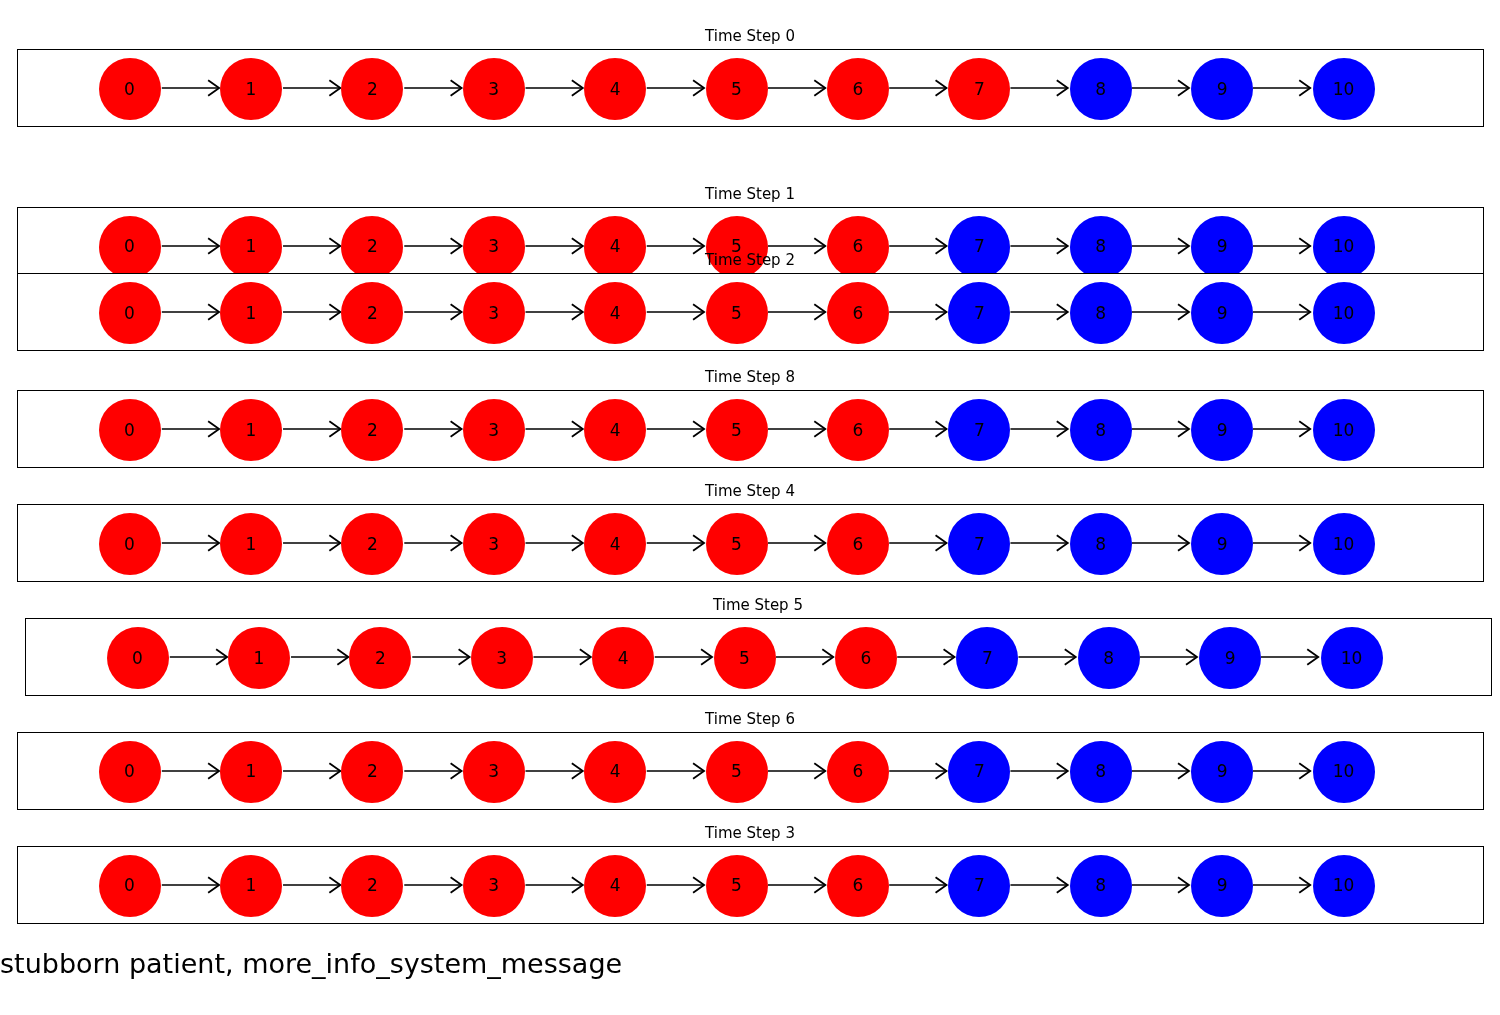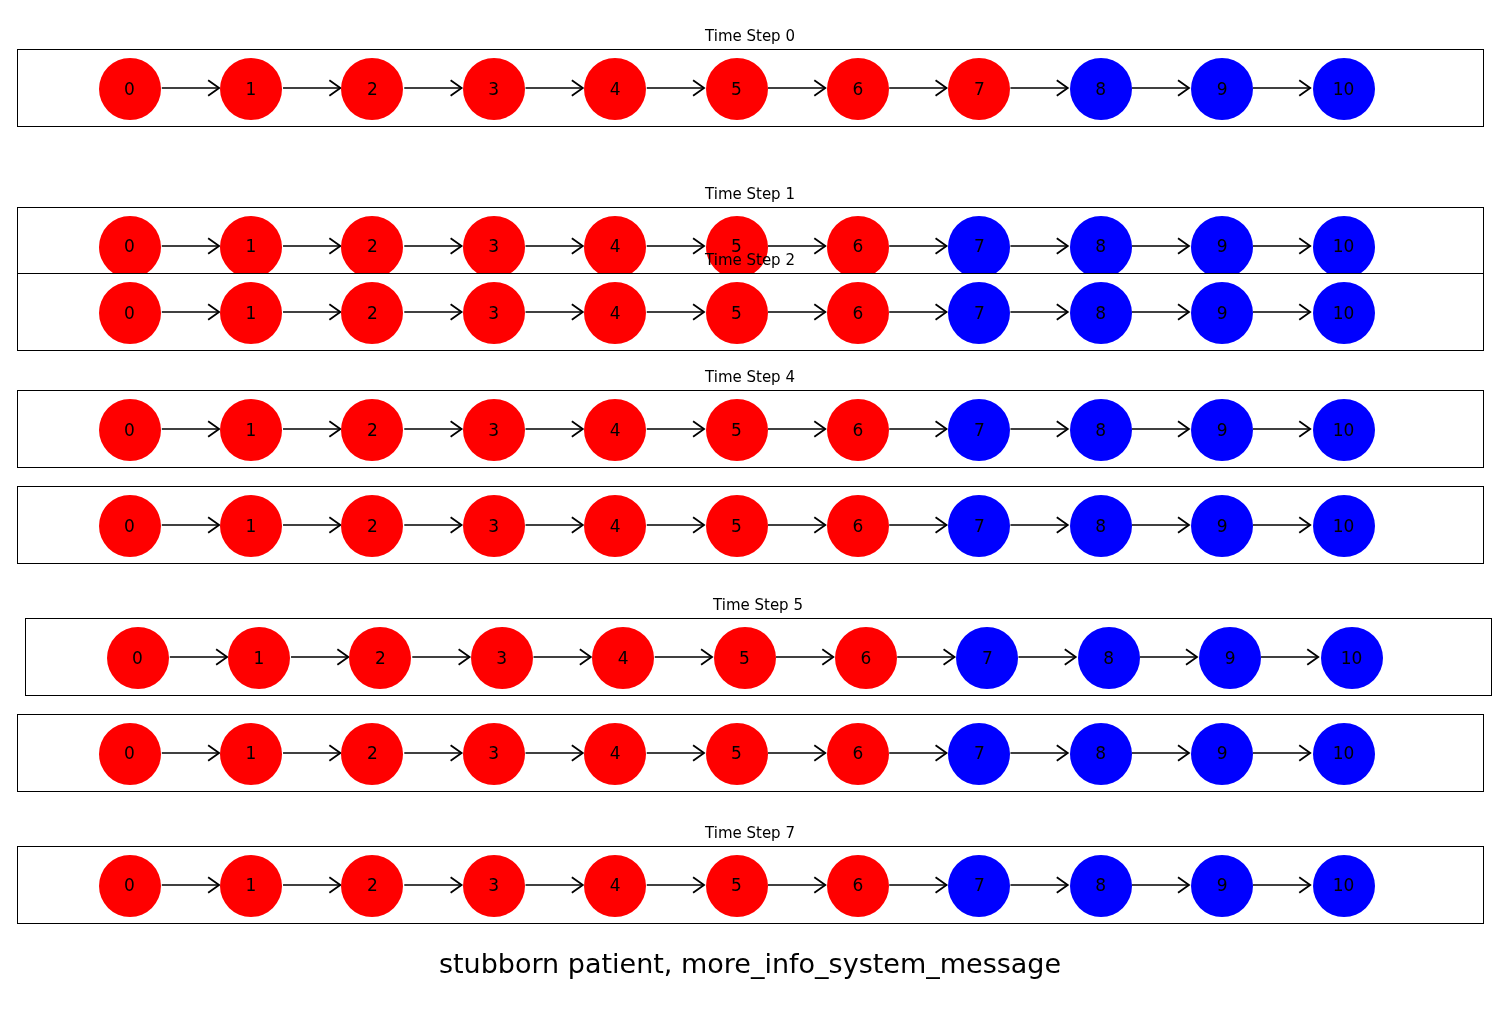--- a/index.html
+++ b/index.html
@@ -80,21 +80,21 @@
     user-select: none;
   }
 
   .node.red   { background: #ff0000; }
   .node.blue  { background: #0000ff; }
 
   .caption {
     position: absolute;
     left: 0;
     width: 1500px;
-    text-align: center;
+    text-align: left;
     font-size: 27px;
     color: #000000;
     font-family: "DejaVu Sans", sans-serif;
   }
 </style>
 </head>
 <body>
 
 <div id="figure">
     <div class="panel-block" style="top: 27px;">
@@ -271,80 +271,81 @@
           <div class="node red" style="left: 719px; top: 39px;">5</div>
           <div class="node red" style="left: 840.4px; top: 39px;">6</div>
           <div class="node blue" style="left: 961.8px; top: 39px;">7</div>
           <div class="node blue" style="left: 1083.2px; top: 39px;">8</div>
           <div class="node blue" style="left: 1204.6px; top: 39px;">9</div>
           <div class="node blue" style="left: 1326px; top: 39px;">10</div>
         </div>
       </div>
     </div>
     <div class="panel-block" style="top: 368.4px;">
+      <div class="panel-title">Time Step 8</div>
+      <div class="panel-box">
+        <svg class="graph-layer" viewBox="0 0 1467 78" preserveAspectRatio="none">
+          <g>
+            <line x1="144" y1="39" x2="201.4" y2="39" stroke="#000000" stroke-width="1.6"></line>
+            <path d="M 190.4 31 L 201.4 39 L 190.4 47" fill="none" stroke="#000000" stroke-width="1.8" stroke-linecap="butt" stroke-linejoin="miter"></path>
+          </g>
+          <g>
+            <line x1="265.4" y1="39" x2="322.8" y2="39" stroke="#000000" stroke-width="1.6"></line>
+            <path d="M 311.8 31 L 322.8 39 L 311.8 47" fill="none" stroke="#000000" stroke-width="1.8" stroke-linecap="butt" stroke-linejoin="miter"></path>
+          </g>
+          <g>
+            <line x1="386.8" y1="39" x2="444.20000000000005" y2="39" stroke="#000000" stroke-width="1.6"></line>
+            <path d="M 433.20000000000005 31 L 444.20000000000005 39 L 433.20000000000005 47" fill="none" stroke="#000000" stroke-width="1.8" stroke-linecap="butt" stroke-linejoin="miter"></path>
+          </g>
+          <g>
+            <line x1="508.20000000000005" y1="39" x2="565.6" y2="39" stroke="#000000" stroke-width="1.6"></line>
+            <path d="M 554.6 31 L 565.6 39 L 554.6 47" fill="none" stroke="#000000" stroke-width="1.8" stroke-linecap="butt" stroke-linejoin="miter"></path>
+          </g>
+          <g>
+            <line x1="629.6" y1="39" x2="687" y2="39" stroke="#000000" stroke-width="1.6"></line>
+            <path d="M 676 31 L 687 39 L 676 47" fill="none" stroke="#000000" stroke-width="1.8" stroke-linecap="butt" stroke-linejoin="miter"></path>
+          </g>
+          <g>
+            <line x1="751" y1="39" x2="808.4000000000001" y2="39" stroke="#000000" stroke-width="1.6"></line>
+            <path d="M 797.4000000000001 31 L 808.4000000000001 39 L 797.4000000000001 47" fill="none" stroke="#000000" stroke-width="1.8" stroke-linecap="butt" stroke-linejoin="miter"></path>
+          </g>
+          <g>
+            <line x1="872.4000000000001" y1="39" x2="929.8000000000001" y2="39" stroke="#000000" stroke-width="1.6"></line>
+            <path d="M 918.8000000000001 31 L 929.8000000000001 39 L 918.8000000000001 47" fill="none" stroke="#000000" stroke-width="1.8" stroke-linecap="butt" stroke-linejoin="miter"></path>
+          </g>
+          <g>
+            <line x1="993.8000000000001" y1="39" x2="1051.2" y2="39" stroke="#000000" stroke-width="1.6"></line>
+            <path d="M 1040.2 31 L 1051.2 39 L 1040.2 47" fill="none" stroke="#000000" stroke-width="1.8" stroke-linecap="butt" stroke-linejoin="miter"></path>
+          </g>
+          <g>
+            <line x1="1115.2" y1="39" x2="1172.6000000000001" y2="39" stroke="#000000" stroke-width="1.6"></line>
+            <path d="M 1161.6000000000001 31 L 1172.6000000000001 39 L 1161.6000000000001 47" fill="none" stroke="#000000" stroke-width="1.8" stroke-linecap="butt" stroke-linejoin="miter"></path>
+          </g>
+          <g>
+            <line x1="1236.6000000000001" y1="39" x2="1294" y2="39" stroke="#000000" stroke-width="1.6"></line>
+            <path d="M 1283 31 L 1294 39 L 1283 47" fill="none" stroke="#000000" stroke-width="1.8" stroke-linecap="butt" stroke-linejoin="miter"></path>
+          </g>
+        </svg>
+        <div class="node-group">
+          <div class="node red" style="left: 112px; top: 39px;">0</div>
+          <div class="node red" style="left: 233.4px; top: 39px;">1</div>
+          <div class="node red" style="left: 354.8px; top: 39px;">2</div>
+          <div class="node red" style="left: 476.2px; top: 39px;">3</div>
+          <div class="node red" style="left: 597.6px; top: 39px;">4</div>
+          <div class="node red" style="left: 719px; top: 39px;">5</div>
+          <div class="node red" style="left: 840.4px; top: 39px;">6</div>
+          <div class="node blue" style="left: 961.8px; top: 39px;">7</div>
+          <div class="node blue" style="left: 1083.2px; top: 39px;">8</div>
+          <div class="node blue" style="left: 1204.6px; top: 39px;">9</div>
+          <div class="node blue" style="left: 1326px; top: 39px;">10</div>
+        </div>
+      </div>
+    </div>
+    <div class="panel-block" style="top: 482.2px;">
       <div class="panel-title">Time Step 4</div>
-      <div class="panel-box">
-        <svg class="graph-layer" viewBox="0 0 1467 78" preserveAspectRatio="none">
-          <g>
-            <line x1="144" y1="39" x2="201.4" y2="39" stroke="#000000" stroke-width="1.6"></line>
-            <path d="M 190.4 31 L 201.4 39 L 190.4 47" fill="none" stroke="#000000" stroke-width="1.8" stroke-linecap="butt" stroke-linejoin="miter"></path>
-          </g>
-          <g>
-            <line x1="265.4" y1="39" x2="322.8" y2="39" stroke="#000000" stroke-width="1.6"></line>
-            <path d="M 311.8 31 L 322.8 39 L 311.8 47" fill="none" stroke="#000000" stroke-width="1.8" stroke-linecap="butt" stroke-linejoin="miter"></path>
-          </g>
-          <g>
-            <line x1="386.8" y1="39" x2="444.20000000000005" y2="39" stroke="#000000" stroke-width="1.6"></line>
-            <path d="M 433.20000000000005 31 L 444.20000000000005 39 L 433.20000000000005 47" fill="none" stroke="#000000" stroke-width="1.8" stroke-linecap="butt" stroke-linejoin="miter"></path>
-          </g>
-          <g>
-            <line x1="508.20000000000005" y1="39" x2="565.6" y2="39" stroke="#000000" stroke-width="1.6"></line>
-            <path d="M 554.6 31 L 565.6 39 L 554.6 47" fill="none" stroke="#000000" stroke-width="1.8" stroke-linecap="butt" stroke-linejoin="miter"></path>
-          </g>
-          <g>
-            <line x1="629.6" y1="39" x2="687" y2="39" stroke="#000000" stroke-width="1.6"></line>
-            <path d="M 676 31 L 687 39 L 676 47" fill="none" stroke="#000000" stroke-width="1.8" stroke-linecap="butt" stroke-linejoin="miter"></path>
-          </g>
-          <g>
-            <line x1="751" y1="39" x2="808.4000000000001" y2="39" stroke="#000000" stroke-width="1.6"></line>
-            <path d="M 797.4000000000001 31 L 808.4000000000001 39 L 797.4000000000001 47" fill="none" stroke="#000000" stroke-width="1.8" stroke-linecap="butt" stroke-linejoin="miter"></path>
-          </g>
-          <g>
-            <line x1="872.4000000000001" y1="39" x2="929.8000000000001" y2="39" stroke="#000000" stroke-width="1.6"></line>
-            <path d="M 918.8000000000001 31 L 929.8000000000001 39 L 918.8000000000001 47" fill="none" stroke="#000000" stroke-width="1.8" stroke-linecap="butt" stroke-linejoin="miter"></path>
-          </g>
-          <g>
-            <line x1="993.8000000000001" y1="39" x2="1051.2" y2="39" stroke="#000000" stroke-width="1.6"></line>
-            <path d="M 1040.2 31 L 1051.2 39 L 1040.2 47" fill="none" stroke="#000000" stroke-width="1.8" stroke-linecap="butt" stroke-linejoin="miter"></path>
-          </g>
-          <g>
-            <line x1="1115.2" y1="39" x2="1172.6000000000001" y2="39" stroke="#000000" stroke-width="1.6"></line>
-            <path d="M 1161.6000000000001 31 L 1172.6000000000001 39 L 1161.6000000000001 47" fill="none" stroke="#000000" stroke-width="1.8" stroke-linecap="butt" stroke-linejoin="miter"></path>
-          </g>
-          <g>
-            <line x1="1236.6000000000001" y1="39" x2="1294" y2="39" stroke="#000000" stroke-width="1.6"></line>
-            <path d="M 1283 31 L 1294 39 L 1283 47" fill="none" stroke="#000000" stroke-width="1.8" stroke-linecap="butt" stroke-linejoin="miter"></path>
-          </g>
-        </svg>
-        <div class="node-group">
-          <div class="node red" style="left: 112px; top: 39px;">0</div>
-          <div class="node red" style="left: 233.4px; top: 39px;">1</div>
-          <div class="node red" style="left: 354.8px; top: 39px;">2</div>
-          <div class="node red" style="left: 476.2px; top: 39px;">3</div>
-          <div class="node red" style="left: 597.6px; top: 39px;">4</div>
-          <div class="node red" style="left: 719px; top: 39px;">5</div>
-          <div class="node red" style="left: 840.4px; top: 39px;">6</div>
-          <div class="node blue" style="left: 961.8px; top: 39px;">7</div>
-          <div class="node blue" style="left: 1083.2px; top: 39px;">8</div>
-          <div class="node blue" style="left: 1204.6px; top: 39px;">9</div>
-          <div class="node blue" style="left: 1326px; top: 39px;">10</div>
-        </div>
-      </div>
-    </div>
-    <div class="panel-block" style="top: 482.2px;">
       <div class="panel-box">
         <svg class="graph-layer" viewBox="0 0 1467 78" preserveAspectRatio="none">
           <g>
             <line x1="144" y1="39" x2="201.4" y2="39" stroke="#000000" stroke-width="1.6"></line>
             <path d="M 190.4 31 L 201.4 39 L 190.4 47" fill="none" stroke="#000000" stroke-width="1.8" stroke-linecap="butt" stroke-linejoin="miter"></path>
           </g>
           <g>
             <line x1="265.4" y1="39" x2="322.8" y2="39" stroke="#000000" stroke-width="1.6"></line>
             <path d="M 311.8 31 L 322.8 39 L 311.8 47" fill="none" stroke="#000000" stroke-width="1.8" stroke-linecap="butt" stroke-linejoin="miter"></path>
           </g>
@@ -450,20 +451,21 @@
           <div class="node red" style="left: 719px; top: 39px;">5</div>
           <div class="node red" style="left: 840.4px; top: 39px;">6</div>
           <div class="node blue" style="left: 961.8px; top: 39px;">7</div>
           <div class="node blue" style="left: 1083.2px; top: 39px;">8</div>
           <div class="node blue" style="left: 1204.6px; top: 39px;">9</div>
           <div class="node blue" style="left: 1326px; top: 39px;">10</div>
         </div>
       </div>
     </div>
     <div class="panel-block" style="top: 709.8px;">
+      <div class="panel-title">Time Step 6</div>
       <div class="panel-box">
         <svg class="graph-layer" viewBox="0 0 1467 78" preserveAspectRatio="none">
           <g>
             <line x1="144" y1="39" x2="201.4" y2="39" stroke="#000000" stroke-width="1.6"></line>
             <path d="M 190.4 31 L 201.4 39 L 190.4 47" fill="none" stroke="#000000" stroke-width="1.8" stroke-linecap="butt" stroke-linejoin="miter"></path>
           </g>
           <g>
             <line x1="265.4" y1="39" x2="322.8" y2="39" stroke="#000000" stroke-width="1.6"></line>
             <path d="M 311.8 31 L 322.8 39 L 311.8 47" fill="none" stroke="#000000" stroke-width="1.8" stroke-linecap="butt" stroke-linejoin="miter"></path>
           </g>
@@ -509,21 +511,21 @@
           <div class="node red" style="left: 719px; top: 39px;">5</div>
           <div class="node red" style="left: 840.4px; top: 39px;">6</div>
           <div class="node blue" style="left: 961.8px; top: 39px;">7</div>
           <div class="node blue" style="left: 1083.2px; top: 39px;">8</div>
           <div class="node blue" style="left: 1204.6px; top: 39px;">9</div>
           <div class="node blue" style="left: 1326px; top: 39px;">10</div>
         </div>
       </div>
     </div>
     <div class="panel-block" style="top: 823.6px;">
-      <div class="panel-title">Time Step 7</div>
+      <div class="panel-title">Time Step 3</div>
       <div class="panel-box">
         <svg class="graph-layer" viewBox="0 0 1467 78" preserveAspectRatio="none">
           <g>
             <line x1="144" y1="39" x2="201.4" y2="39" stroke="#000000" stroke-width="1.6"></line>
             <path d="M 190.4 31 L 201.4 39 L 190.4 47" fill="none" stroke="#000000" stroke-width="1.8" stroke-linecap="butt" stroke-linejoin="miter"></path>
           </g>
           <g>
             <line x1="265.4" y1="39" x2="322.8" y2="39" stroke="#000000" stroke-width="1.6"></line>
             <path d="M 311.8 31 L 322.8 39 L 311.8 47" fill="none" stroke="#000000" stroke-width="1.8" stroke-linecap="butt" stroke-linejoin="miter"></path>
           </g>

